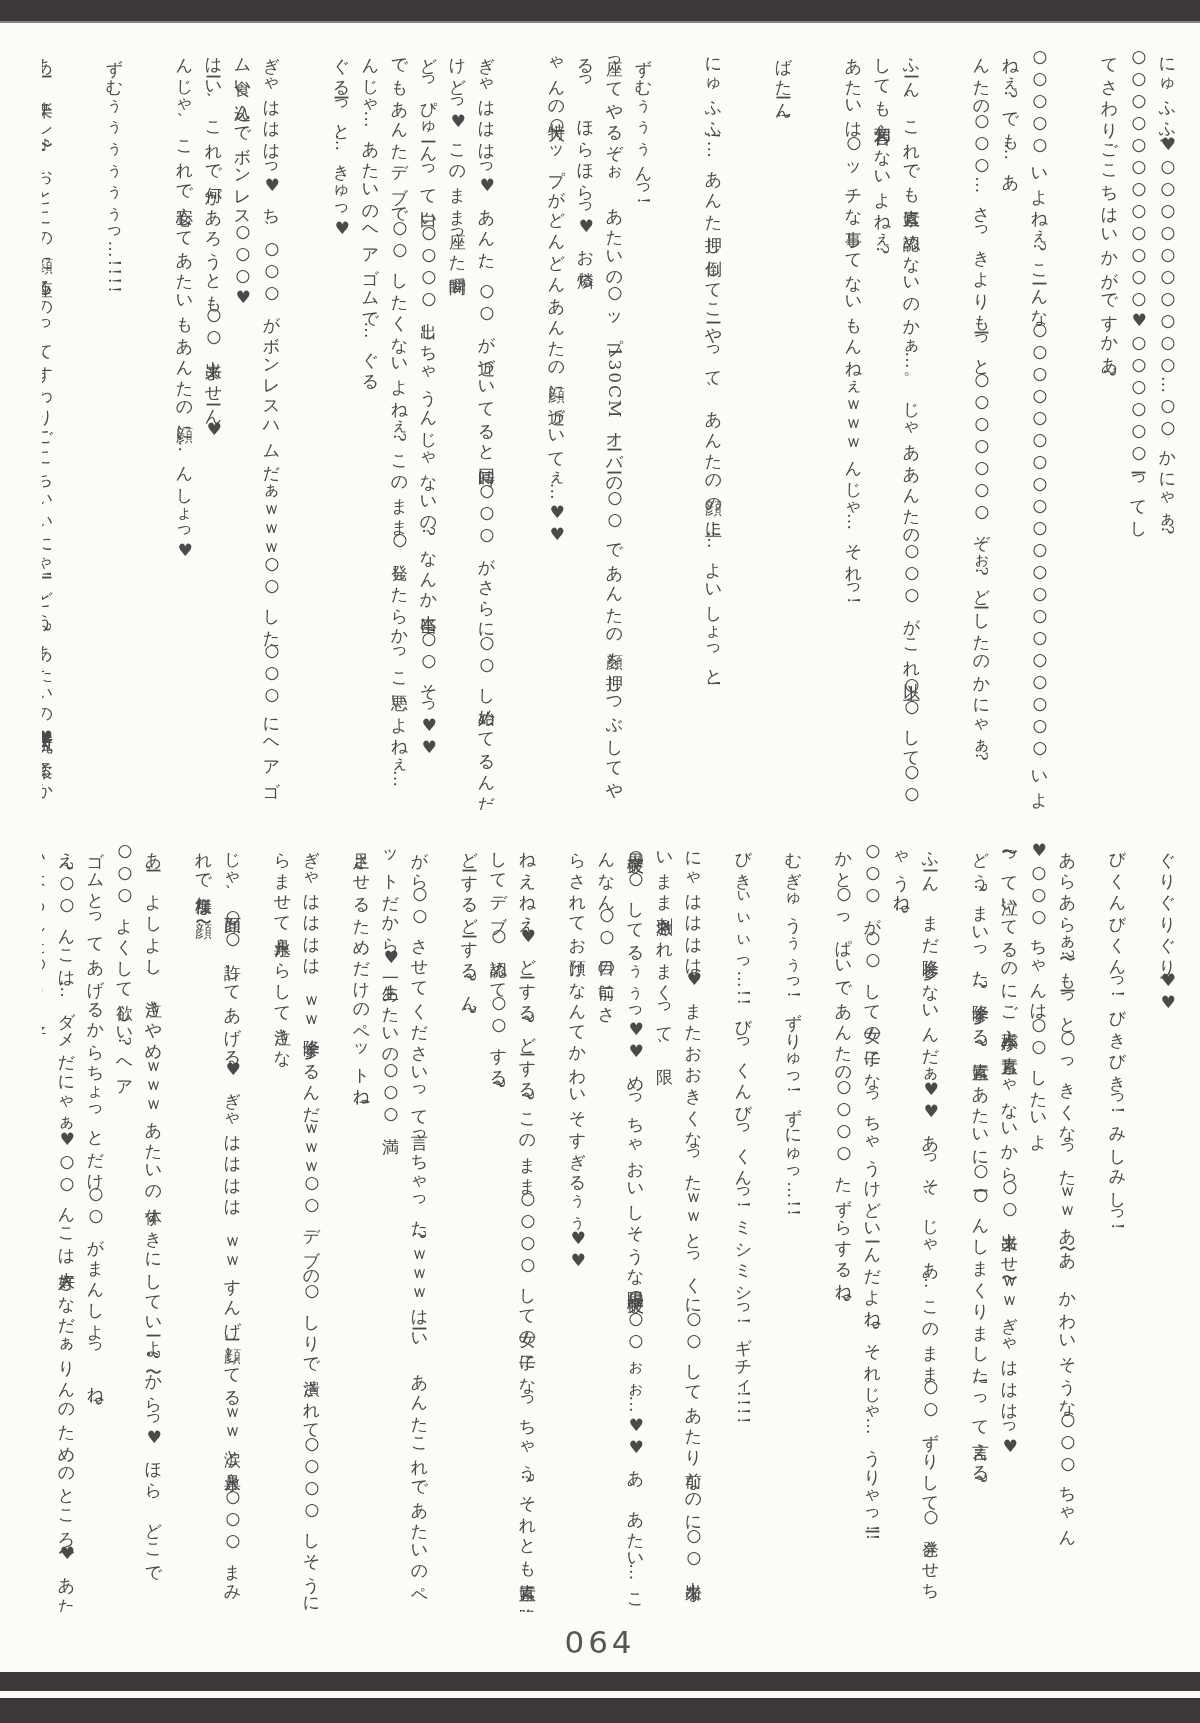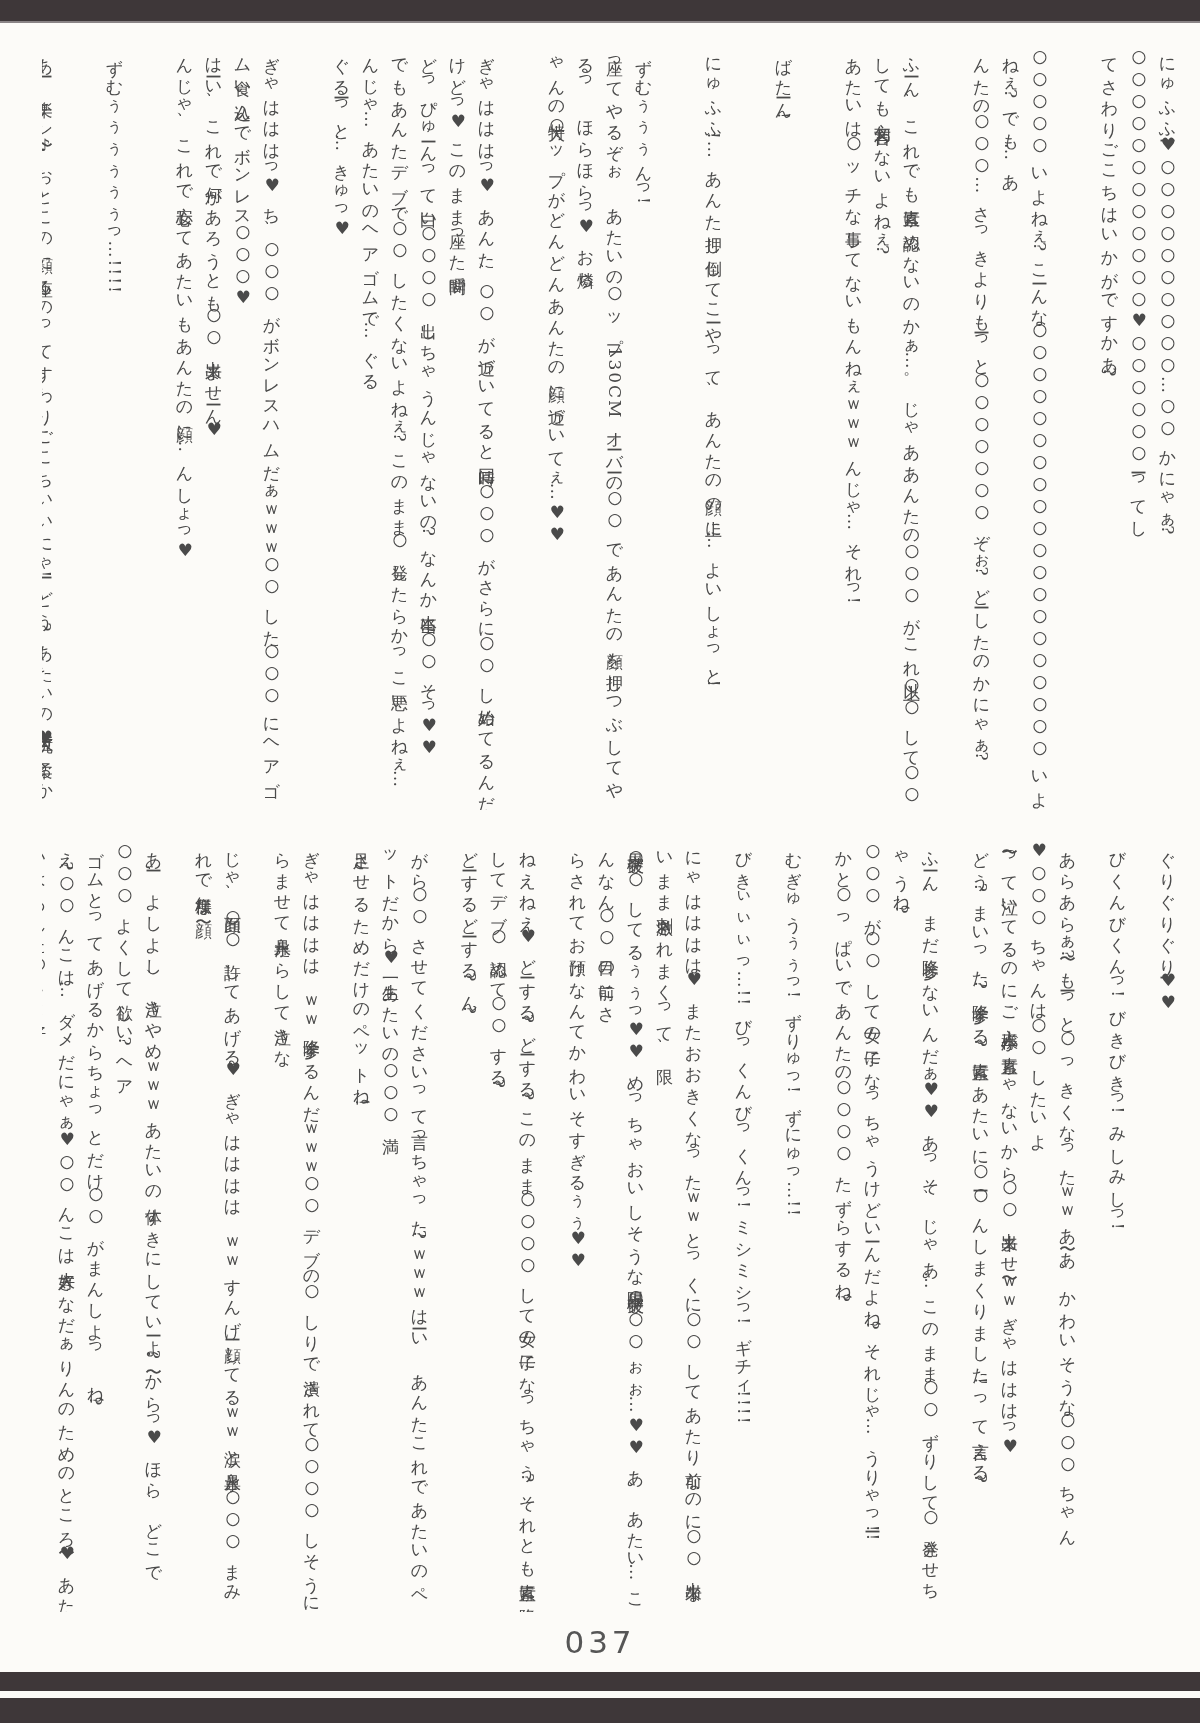--- a/index.html
+++ b/index.html
@@ -77,18 +77,18 @@
       <p class="col">どーするどーする?ん?</p>
       <p class="col gstart">がら○○させてくださいって言っちゃった?ｗｗｗはーい　あんたこれであたいのペットだから♥一生あたいの○○○満</p>
       <p class="col">足させるためだけのペットね!</p>
       <p class="col gstart">ぎゃはははは　ｗｗ降参するんだｗｗｗ○○デブの○しりで潰されて○○○○しそうに膨らませて鼻水たらして泣きな</p>
       <p class="col gstart">じゃ、顔面○○許してあげる♥ぎゃはははは　ｗｗすんげー顔してるｗｗ涙と鼻水と○○○まみれで無様な顔〜</p>
       <p class="col gstart">あー、よしよし、泣きやめｗｗｗあたいの体すきにしていーよ?〜からっ♥ほら、どこで○○○よくして欲しい?ヘア</p>
       <p class="col">ゴムとってあげるからちょっとだけ○○がまんしよっ　ね?</p>
       <p class="col">え?○○んこは…ダメだにゃぁ♥○○んこは大好きなだぁりんのためのところ〜♥あたいはあんたのこと好</p>
     </section>
 
-  <div class="page-number">037</div>
+  <div class="page-number">064</div>
 
   <div class="edge-bar bottom-inner"></div>
   <div class="edge-bar bottom-outer"></div>
 
 </div>
 
 </body></html>

